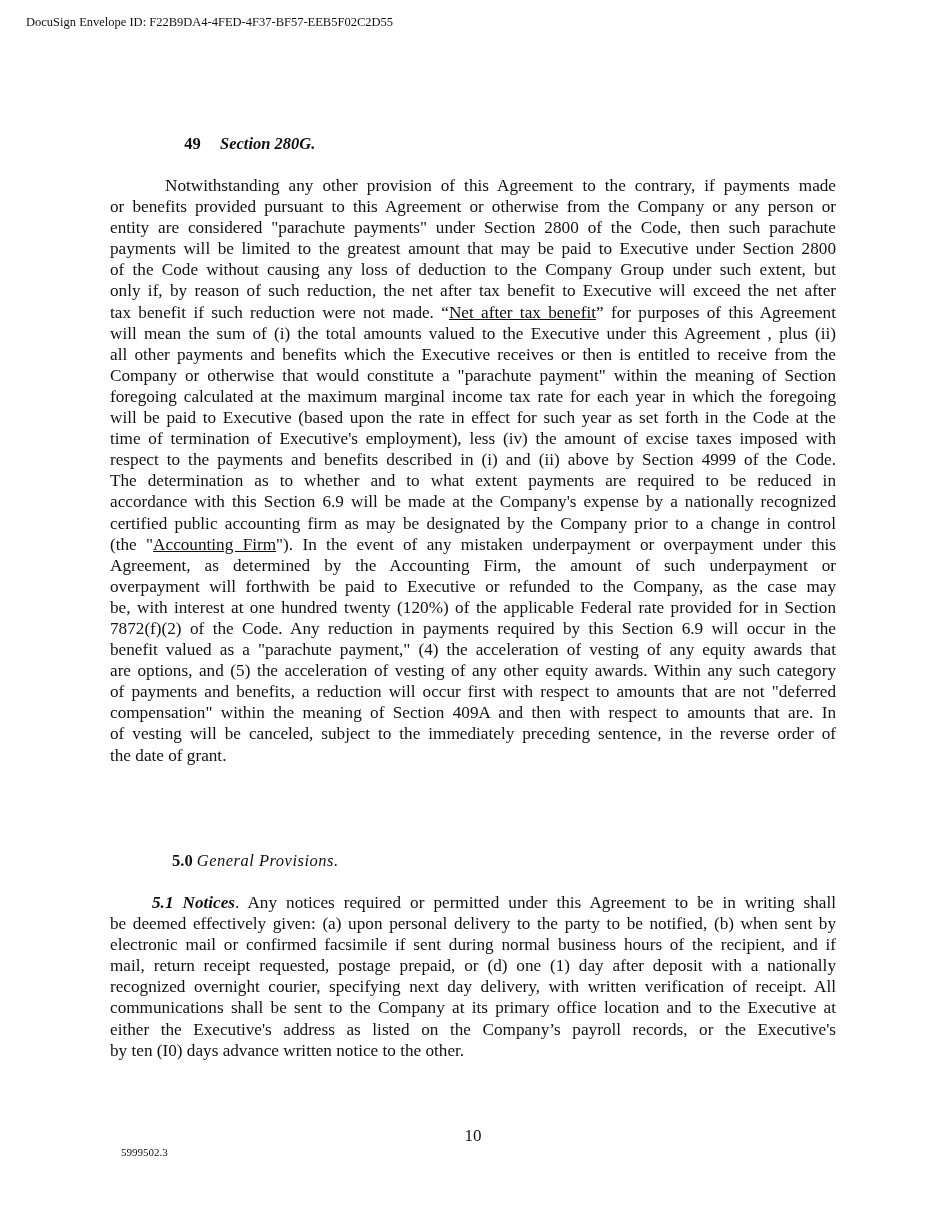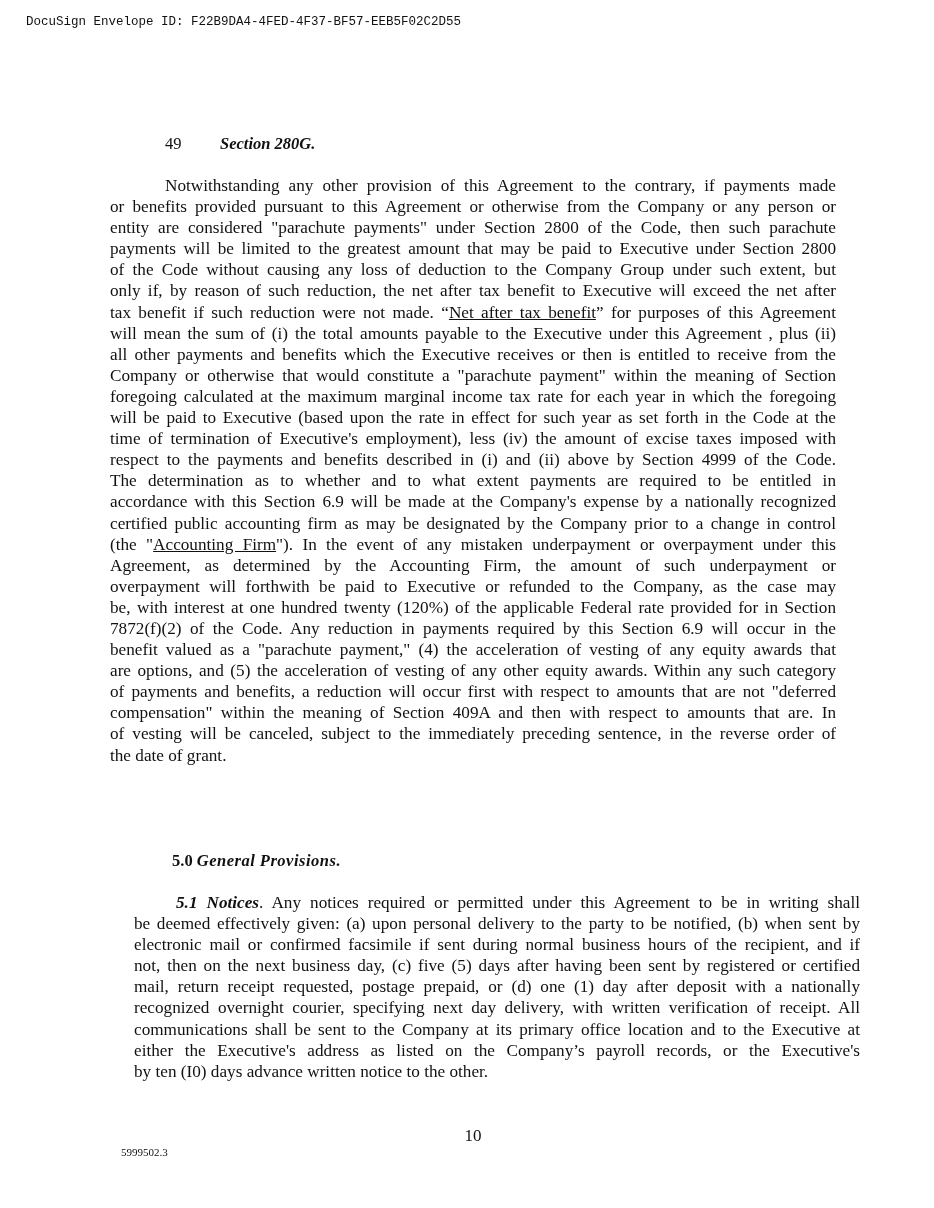--- a/index.html
+++ b/index.html
@@ -1,30 +1,30 @@
 <!DOCTYPE html>
 <html><head>
 <meta charset="utf-8">
 <style>
   html, body { margin: 0; padding: 0; background: #ffffff; }
   body { width: 934px; height: 1208px; position: relative; overflow: hidden; color: #111; }
-  .envelope { position: absolute; left: 26px; top: 15px; font-family: Liberation Mono, monospace; font-size: 12.5px; color: #111; }
+  .envelope { position: absolute; left: 26px; top: 15px; font-family: Liberation Serif, serif; font-size: 12.5px; color: #111; }
   .serif { font-family: "Liberation Serif", serif; }
   .heading49 { position: absolute; top: 134px; left: 165px; font-size: 16.5px; }
-  .heading49 .num { font-weight: normal; display: inline-block; width: 55px; }
+  .heading49 .num { font-weight: bold; display: inline-block; width: 55px; text-align: center; }
   .heading49 .title { font-style: italic; font-weight: bold; }
   .para { position: absolute; left: 110px; width: 726px; font-size: 17.2px; }
   .line { height: 21.1px; line-height: 21.1px; white-space: nowrap; text-align: justify; text-align-last: justify; overflow: hidden; }
   .line.last { text-align-last: left; }
   .line.indent { padding-left: 55px; }
   .line.indent2 { padding-left: 42px; }
   .u { text-decoration: underline; }
   .heading50 { position: absolute; top: 851px; left: 172px; font-size: 16.5px; }
   .heading50 .num { font-weight: bold; margin-top: 40px; }
-  .heading50 .title { font-style: italic; font-weight: bold; letter-spacing: 0.5px; }
+  .heading50 .title { font-style: italic; font-weight: normal; letter-spacing: 0.5px; }
   .bi { font-weight: bold; font-style: italic; }
   .pagenum { position: absolute; top: 1126px; left: 0; width: 946px; text-align: center; font-size: 17px; }
   .docnum { position: absolute; top: 1146px; left: 110px; font-size: 11px; margin-left: 11px; }
 </style>
 </head>
 <body>
 
 <div class="envelope">DocuSign Envelope ID: F22B9DA4-4FED-4F37-BF57-EEB5F02C2D55</div>
 
 <div class="heading49 serif">
@@ -32,53 +32,52 @@
 </div>
 
 <div class="para serif" id="p49" style="top:175px;">
     <div class="line indent"><span>Notwithstanding  any other provision of this Agreement  to the contrary, if payments made</span></div>
     <div class="line"><span>or benefits provided pursuant to this Agreement or otherwise from the Company or any person or</span></div>
     <div class="line"><span>entity are considered "parachute payments" under Section 2800 of the Code, then such parachute</span></div>
     <div class="line"><span>payments will be limited to the greatest amount that may be paid to Executive under Section 2800</span></div>
     <div class="line"><span>of the Code without causing any loss of deduction to the Company Group under such extent, but</span></div>
     <div class="line"><span>only if, by reason of such reduction, the net after tax benefit to Executive will exceed the net after</span></div>
     <div class="line"><span>tax benefit if such reduction were not made. “</span><span class="u">Net after tax benefit</span><span>” for purposes of this Agreement</span></div>
-    <div class="line"><span>will mean the sum of (i) the total amounts payable to the Executive under this Agreement , plus (ii)</span></div>
+    <div class="line"><span>will mean the sum of (i) the total amounts valued to the Executive under this Agreement , plus (ii)</span></div>
     <div class="line"><span>all other payments and benefits which the Executive receives or then is entitled to receive from the</span></div>
     <div class="line"><span>Company or otherwise that would constitute a "parachute payment" within the meaning of Section</span></div>
     <div class="line"><span>foregoing calculated at the maximum marginal income tax rate for each year in which the foregoing</span></div>
     <div class="line"><span>will be paid to Executive (based upon the rate in effect for such year as set forth in the Code at the</span></div>
     <div class="line"><span>time of termination of Executive's employment), less (iv) the amount of excise taxes imposed with</span></div>
     <div class="line"><span>respect to the payments and benefits described in (i) and (ii) above by Section 4999 of the Code.</span></div>
-    <div class="line"><span>The determination as to whether and to what extent payments are required to be entitled in</span></div>
+    <div class="line"><span>The determination as to whether and to what extent payments are required to be reduced in</span></div>
     <div class="line"><span>accordance with this Section 6.9 will be made at the Company's expense by a nationally recognized</span></div>
     <div class="line"><span>certified public accounting firm as may be designated by the Company prior to a change in control</span></div>
     <div class="line"><span>(the "</span><span class="u">Accounting Firm</span><span>"). In the event of any mistaken underpayment or overpayment under this</span></div>
     <div class="line"><span>Agreement, as determined by the Accounting Firm, the amount of such underpayment or</span></div>
     <div class="line"><span>overpayment will forthwith be paid to Executive or refunded to the Company, as the case may</span></div>
     <div class="line"><span>be, with interest at one hundred twenty (120%) of the applicable Federal rate provided for in Section</span></div>
     <div class="line"><span>7872(f)(2) of the Code. Any reduction in payments required by this Section 6.9 will occur in the</span></div>
     <div class="line"><span>benefit valued as a "parachute payment," (4) the acceleration of vesting of any equity awards that</span></div>
     <div class="line"><span>are options, and (5) the acceleration of vesting of any other equity awards. Within any such category</span></div>
     <div class="line"><span>of payments and benefits, a reduction will occur first with respect to amounts that are not "deferred</span></div>
     <div class="line"><span>compensation" within the meaning of Section 409A and then with respect to amounts that are. In</span></div>
     <div class="line"><span>of vesting will be canceled, subject to the immediately preceding sentence, in the reverse order of</span></div>
     <div class="line last"><span>the date of grant.</span></div>
   </div>
 
 <div class="heading50 serif">
   <span class="num">5.0</span>
   <span class="title">General Provisions.</span>
 </div>
 
-<div class="para serif" id="p51" style="top:892px;margin-left:24px;">
+<div class="para serif" id="p51" style="top:892px;">
     <div class="line indent2"><span class="bi">5.1 Notices</span><span>.  Any notices required or permitted under this Agreement to be in writing shall</span></div>
     <div class="line"><span>be deemed effectively given: (a) upon personal delivery to the party to be notified, (b) when sent by</span></div>
     <div class="line"><span>electronic mail or confirmed facsimile if sent during normal business hours of the recipient, and if</span></div>
-    <div class="line"><span>not, then on the next business day, (c) five (5) days after having been sent by registered or certified</span></div>
     <div class="line"><span>mail, return receipt requested, postage prepaid, or (d) one (1) day after deposit with a nationally</span></div>
     <div class="line"><span>recognized overnight courier, specifying next day delivery, with written verification of receipt. All</span></div>
     <div class="line"><span>communications shall be sent to the Company at its primary office location and to the Executive at</span></div>
     <div class="line"><span>either the Executive's address as listed on the Company’s payroll records, or the Executive's</span></div>
     <div class="line last"><span>by ten (I0) days advance written notice to the other.</span></div>
   </div>
 
 <div class="pagenum serif">10</div>
 <div class="docnum serif">5999502.3</div>
 

